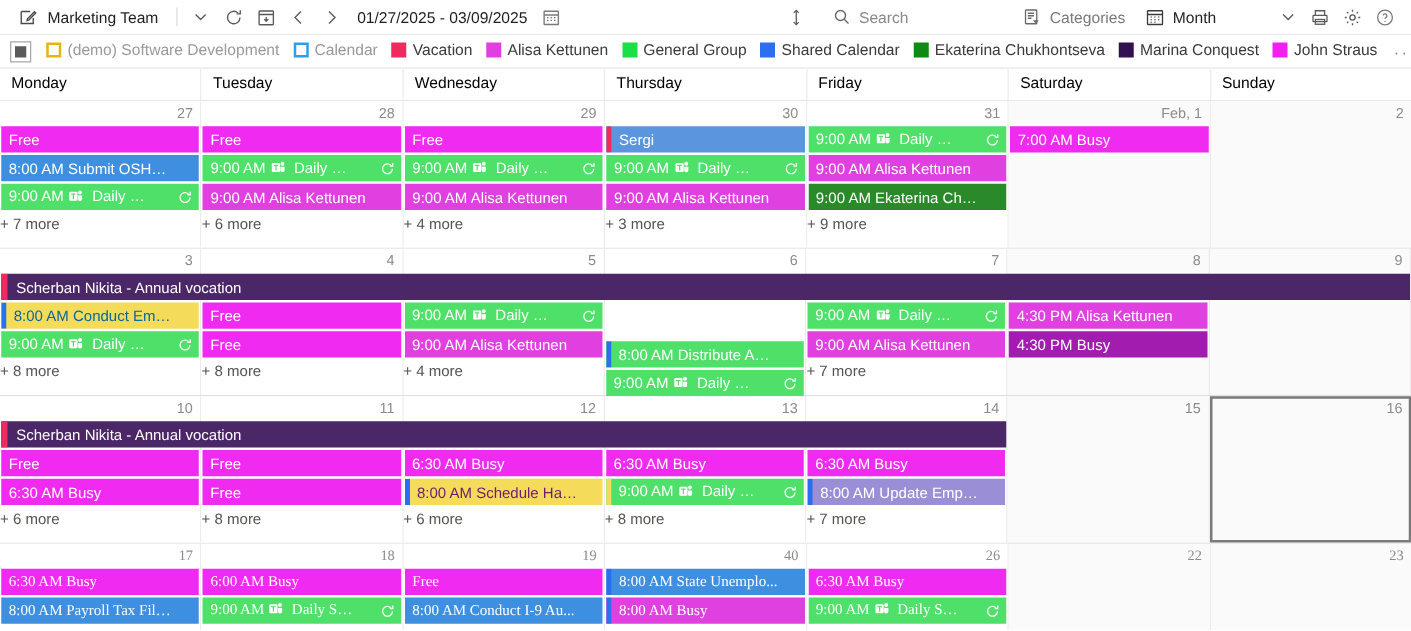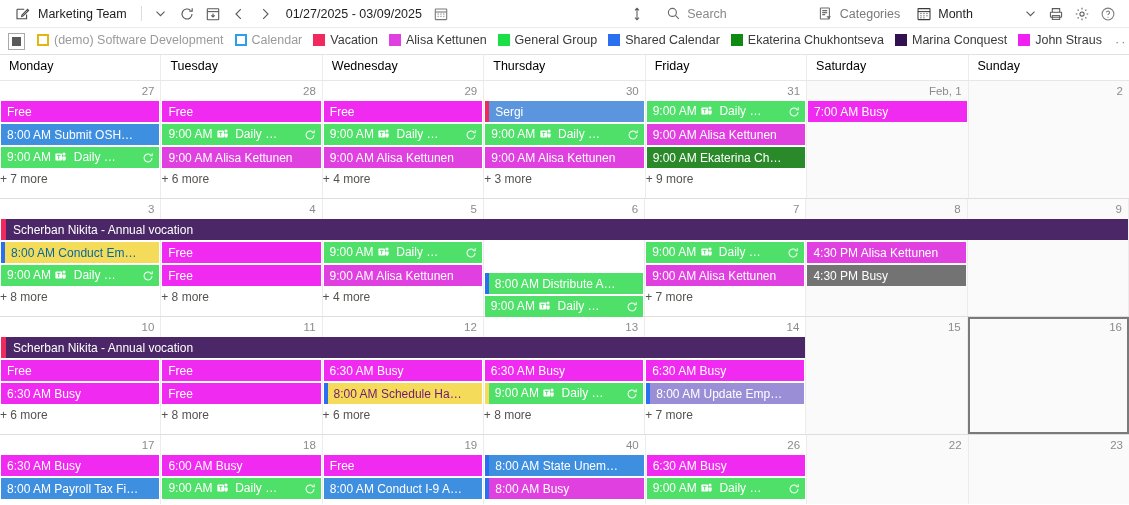--- a/index.html
+++ b/index.html
@@ -108,21 +108,21 @@
   .weeks { flex: 1; display: flex; flex-direction: column; }
   .week {
     display: flex;
     position: relative;
     flex: none;
     border-bottom: 1px solid #e0dedd;
   }
   .week.w1 { height: 118px; }
   .week.w2 { height: 118px; }
   .week.w3 { height: 118px; }
-  .week.w4 { height: 69px; border-bottom: none; }
+  .week.w4 { height: 69px; border-bottom: none; font-family: Liberation Serif, serif; }
 
   .daycell {
     flex: 1 1 0;
     min-width: 0;
     border-right: 1px solid #edebeb;
     position: relative;
     background: #ffffff;
   }
   .daycell:last-child { border-right: none; }
   .daycell.weekend { background: #fafafa; }
@@ -629,21 +629,21 @@
           </div>
           <div class="more">+ 7 more</div>
         </div>
         <div class="daycell weekend">
           <div class="daynum">8</div>
           <div style="height: 23px;"></div>
           <div class="events">
             <div class="ev" style="background: rgb(224, 64, 224); color: rgb(255, 255, 255);">
               <span class="evtext">4:30 PM Alisa Kettunen</span>
             </div>
-            <div class="ev" style="background: #737373; color: rgb(255, 255, 255);">
+            <div class="ev" style="background: #a21caf; color: rgb(255, 255, 255);">
               <span class="evtext">4:30 PM Busy</span>
             </div>
           </div>
         </div>
         <div class="daycell weekend">
           <div class="daynum">9</div>
           <div style="height: 23px;"></div>
           <div class="events"></div>
         </div>
         <div class="allday" style="background: rgb(75, 39, 103); left: 1px; width: 1127px; top: 20px;">

